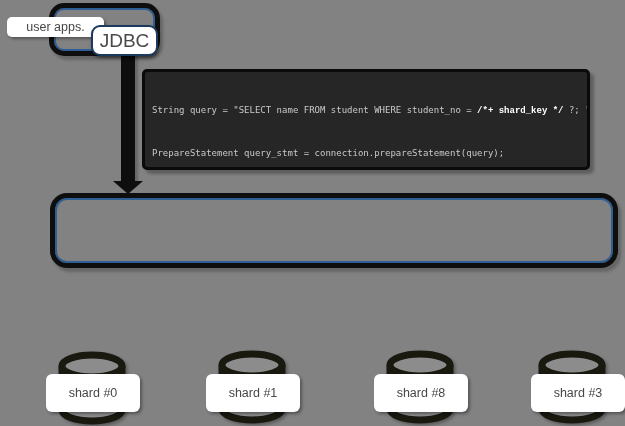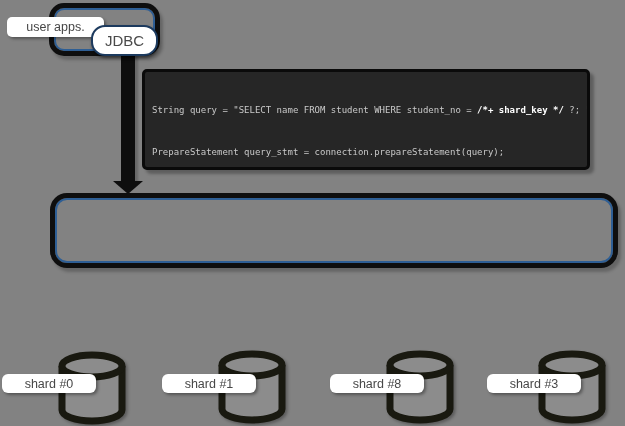--- a/index.html
+++ b/index.html
@@ -38,23 +38,23 @@
     z-index: 4;
   }
   #user-apps-label { left: 7px; top: 17px; width: 97px; height: 20px; z-index: 2; }
   #middleware-label { left: 3px; top: 204px; width: 184px; height: 23px; }
 
   #jdbc-box {
     position: absolute;
     left: 91px; top: 25px; width: 67px; height: 31px;
     background: #ffffff;
     border: 2px solid #1c3a5e;
-    border-radius: 14px;
+    border-radius: 9px;
     display: flex; align-items: center; justify-content: center;
-    color: #4a4a4a; font-size: 15px;
+    color: #4a4a4a; font-size: 19px;
     box-shadow: 1px 2px 3px rgba(0,0,0,0.5);
     z-index: 3;
   }
 
   
   #connector-line {
     position: absolute;
     left: 121px; top: 54px; width: 14px; height: 128px;
     background: #0e0e0e; z-index: 0;
     box-shadow: 3px 2px 2px rgba(0,0,0,0.2);
@@ -92,39 +92,40 @@
     white-space: nowrap;
   }
   #code-body {
     padding: 3px 7px 0 7px;
     font-family: "DejaVu Sans Mono", monospace;
     font-size: 9px;
     line-height: 14px;
     color: #c9c9c9;
     white-space: pre;
   }
-  .code-bold { color: #ffffff; font-weight: bold; }
+  .code-bold { color: #ffffff; font-weight: bold; font-family: Liberation Mono, monospace; }
 
   
   .cyl {
     position: absolute;
     width: 76px; height: 78px;
     filter: drop-shadow(2px 2px 1.5px rgba(0,0,0,0.3));
     z-index: 1;
   }
   #cyl-0 { left: 54px;  top: 350px; }
   #cyl-1 { left: 214px; top: 349px; }
   #cyl-2 { left: 382px; top: 349px; }
   #cyl-3 { left: 534px; top: 349px; }
 
   .shard-label {
     position: absolute;
-    width: 94px; height: 19px;
+    width: 94px; height: 38px;
     border-radius: 6px;
     top: 374px;
+    margin-left: 44px;
   }
   #shard-label-0 { left: 2px; }
   #shard-label-1 { left: 162px; }
   #shard-label-2 { left: 330px; }
   #shard-label-3 { left: 487px; }
 </style>
 </head>
 <body>
 
 <div id="stage">

